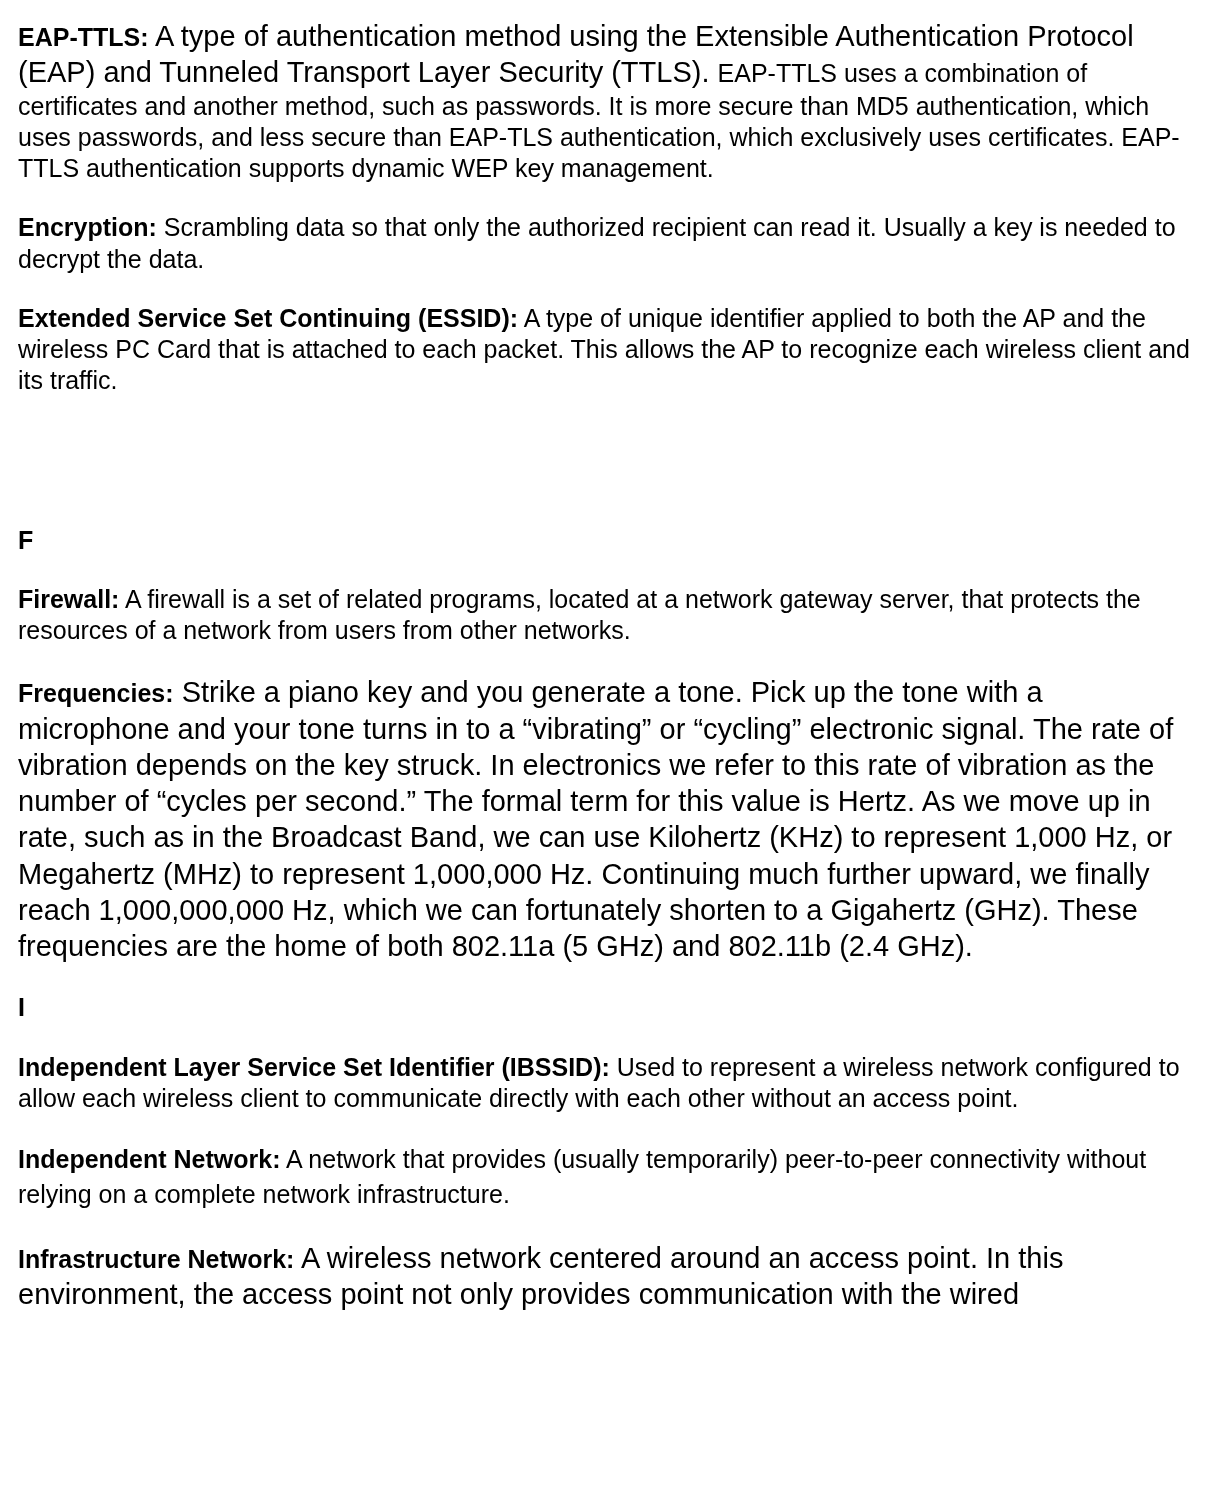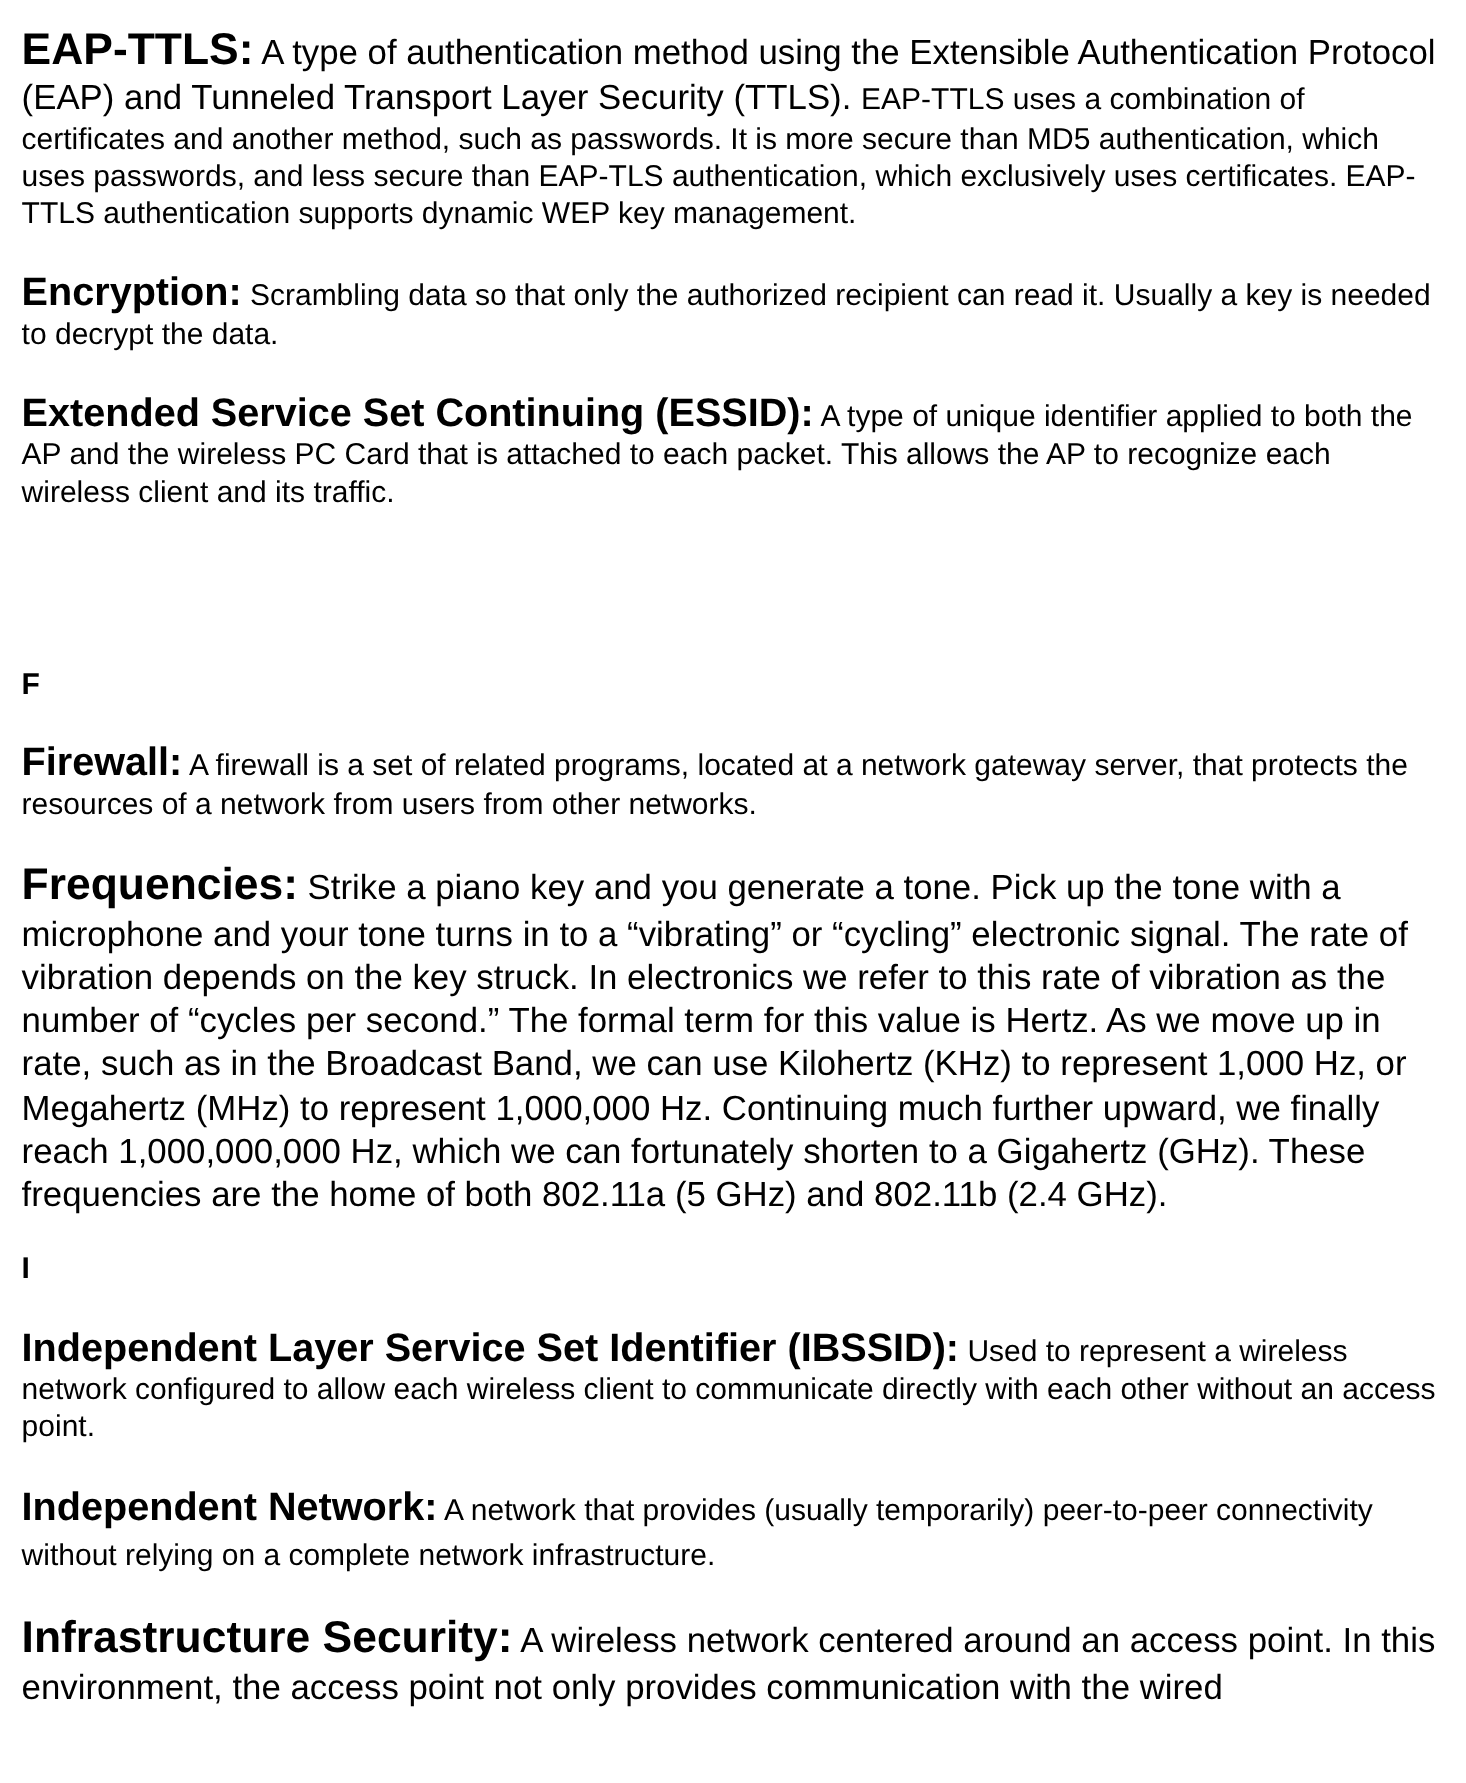--- a/index.html
+++ b/index.html
@@ -10,25 +10,25 @@
     font-size: 25px;
     line-height: 1.25;
     width: 1222px;
     box-sizing: border-box;
   }
   .entry {
     margin-bottom: 28px;
   }
   .term-large {
     font-weight: bold;
-    font-size: 37px;
+    font-size: 25px;
   }
   .term-small {
     font-weight: bold;
-    font-size: 33px;
+    font-size: 25px;
   }
   .def-large {
     font-size: 29px;
   }
   .def-small {
     font-size: 25px;
   }
   .section-letter {
     font-weight: bold;
     font-size: 25px;
@@ -70,14 +70,14 @@
 
 <div class="entry def-small">
   <span class="term-small">Independent Layer Service Set Identifier (IBSSID):</span><span> Used to represent a wireless network configured to allow each wireless client to communicate directly with each other without an access point.</span>
 </div>
 
 <div class="entry def-small" style="line-height:1.4;">
   <span class="term-small">Independent Network:</span><span> A network that provides (usually temporarily) peer-to-peer connectivity without relying on a complete network infrastructure.</span>
 </div>
 
 <div class="entry def-large" style="margin-bottom:0;">
-  <span class="term-large">Infrastructure Security:</span><span> A wireless network centered around an access point. In this environment, the access point not only provides communication with the wired</span>
+  <span class="term-large">Infrastructure Network:</span><span> A wireless network centered around an access point. In this environment, the access point not only provides communication with the wired</span>
 </div>
 
 </body></html>

